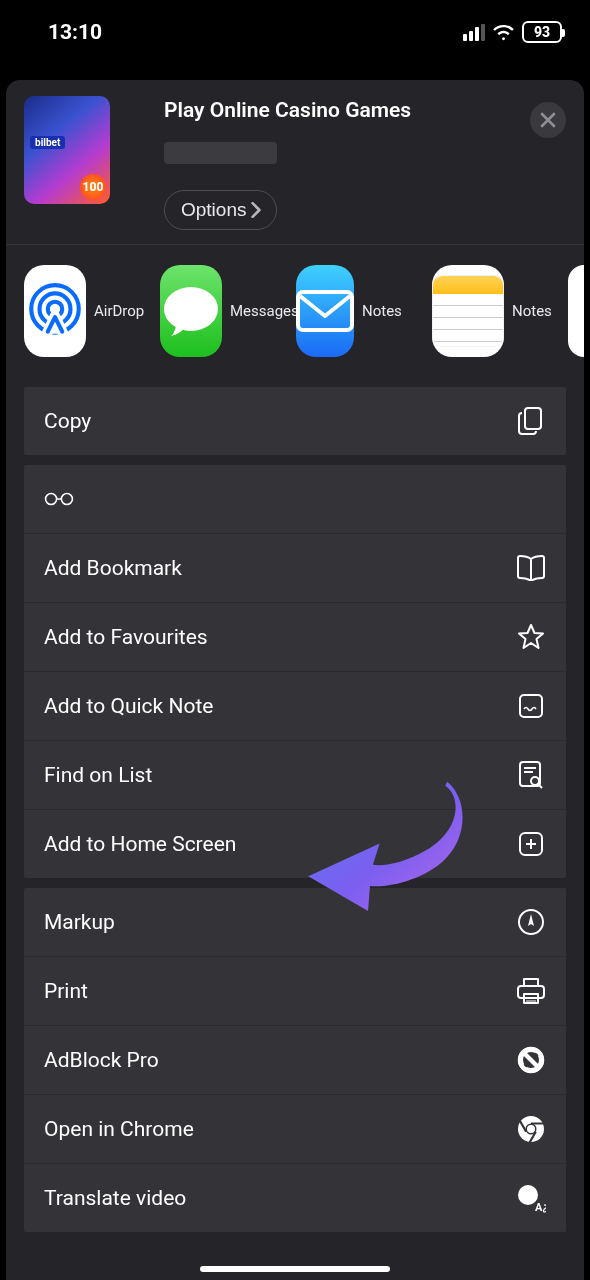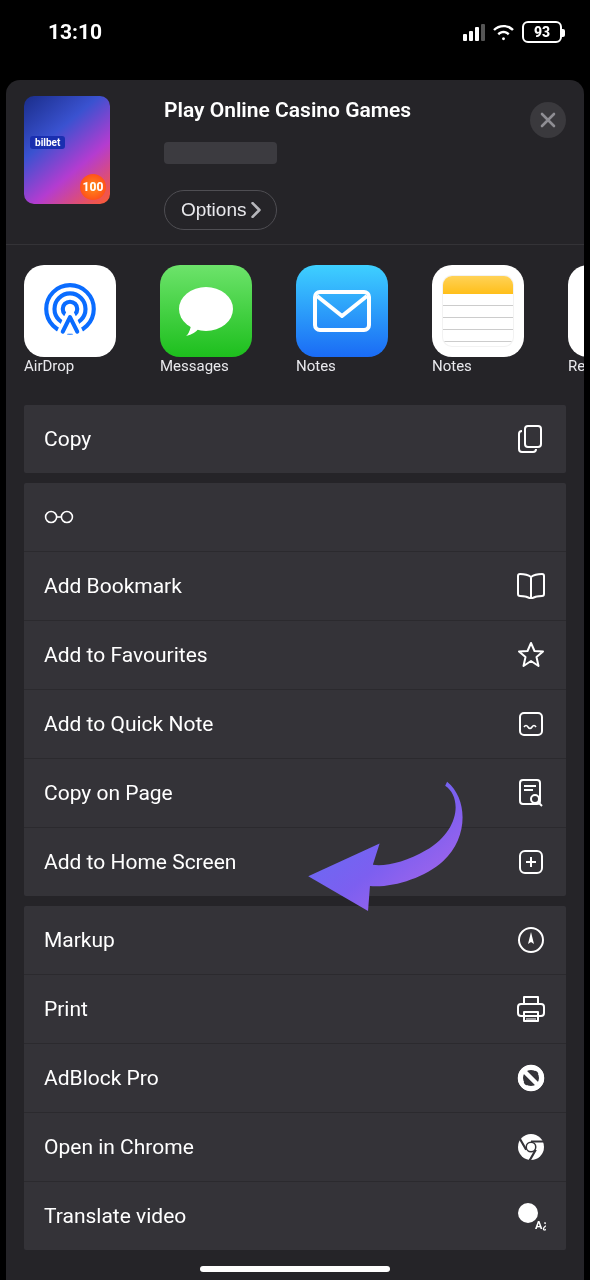--- a/index.html
+++ b/index.html
@@ -79,21 +79,21 @@
     position: absolute; right: 18px; top: 22px;
     width: 36px; height: 36px; border-radius: 50%;
     background: #3a393d; display:flex;align-items:center;justify-content:center;
   }
 
   .apps-row {
     display: flex; gap: 44px; padding: 20px 18px 20px 18px;
     border-top: 0.5px solid rgba(255,255,255,0.07);
     overflow: hidden;
   }
-  .app { display:flex; flex-direction:column; align-items:flex-start; width:92px; flex:0 0 auto; }
+  .app { display:flex; flex-direction:row; align-items:center; gap:8px; width:92px; flex:0 0 auto; }
   .app-icon { width:92px; height:92px; border-radius:20px; display:flex;align-items:center;justify-content:center; }
   .app-label { font-size: 15px; color:#e9e9ed; text-align:center; white-space:nowrap; }
 
   .airdrop-bg { background:#fff; }
   .messages-bg { background: linear-gradient(180deg,#6de36b,#1dbf1d); }
   .mail-bg { background: linear-gradient(180deg,#3ed0ff,#1a6bf5); }
   .notes-bg { background:#fff; }
   .reminders-bg { background:#fff; }
 
   .section {
@@ -278,21 +278,21 @@
     <div class="row">
       <span>Add to Quick Note</span>
       <span class="row-icon">
         <svg width="26" height="26" viewBox="0 0 26 26" fill="none" stroke="#fff" stroke-width="2" stroke-linejoin="round">
             <rect x="2" y="2" width="22" height="22" rx="4"></rect>
             <path d="M6 16 Q8 13 10 16 T14 16 T18 16" stroke-width="1.6"></path>
           </svg>
       </span>
     </div>
     <div class="row">
-      <span>Copy on Page</span>
+      <span>Find on List</span>
       <span class="row-icon">
         <svg width="26" height="30" viewBox="0 0 26 30" fill="none" stroke="#fff" stroke-width="2" stroke-linejoin="round">
             <rect x="2" y="2" width="20" height="24" rx="3"></rect>
             <path d="M6 8 H18 M6 12 H15"></path>
             <circle cx="17" cy="21" r="4"></circle>
             <path d="M20 24 L24 28"></path>
           </svg>
       </span>
     </div>
     <div class="row">

